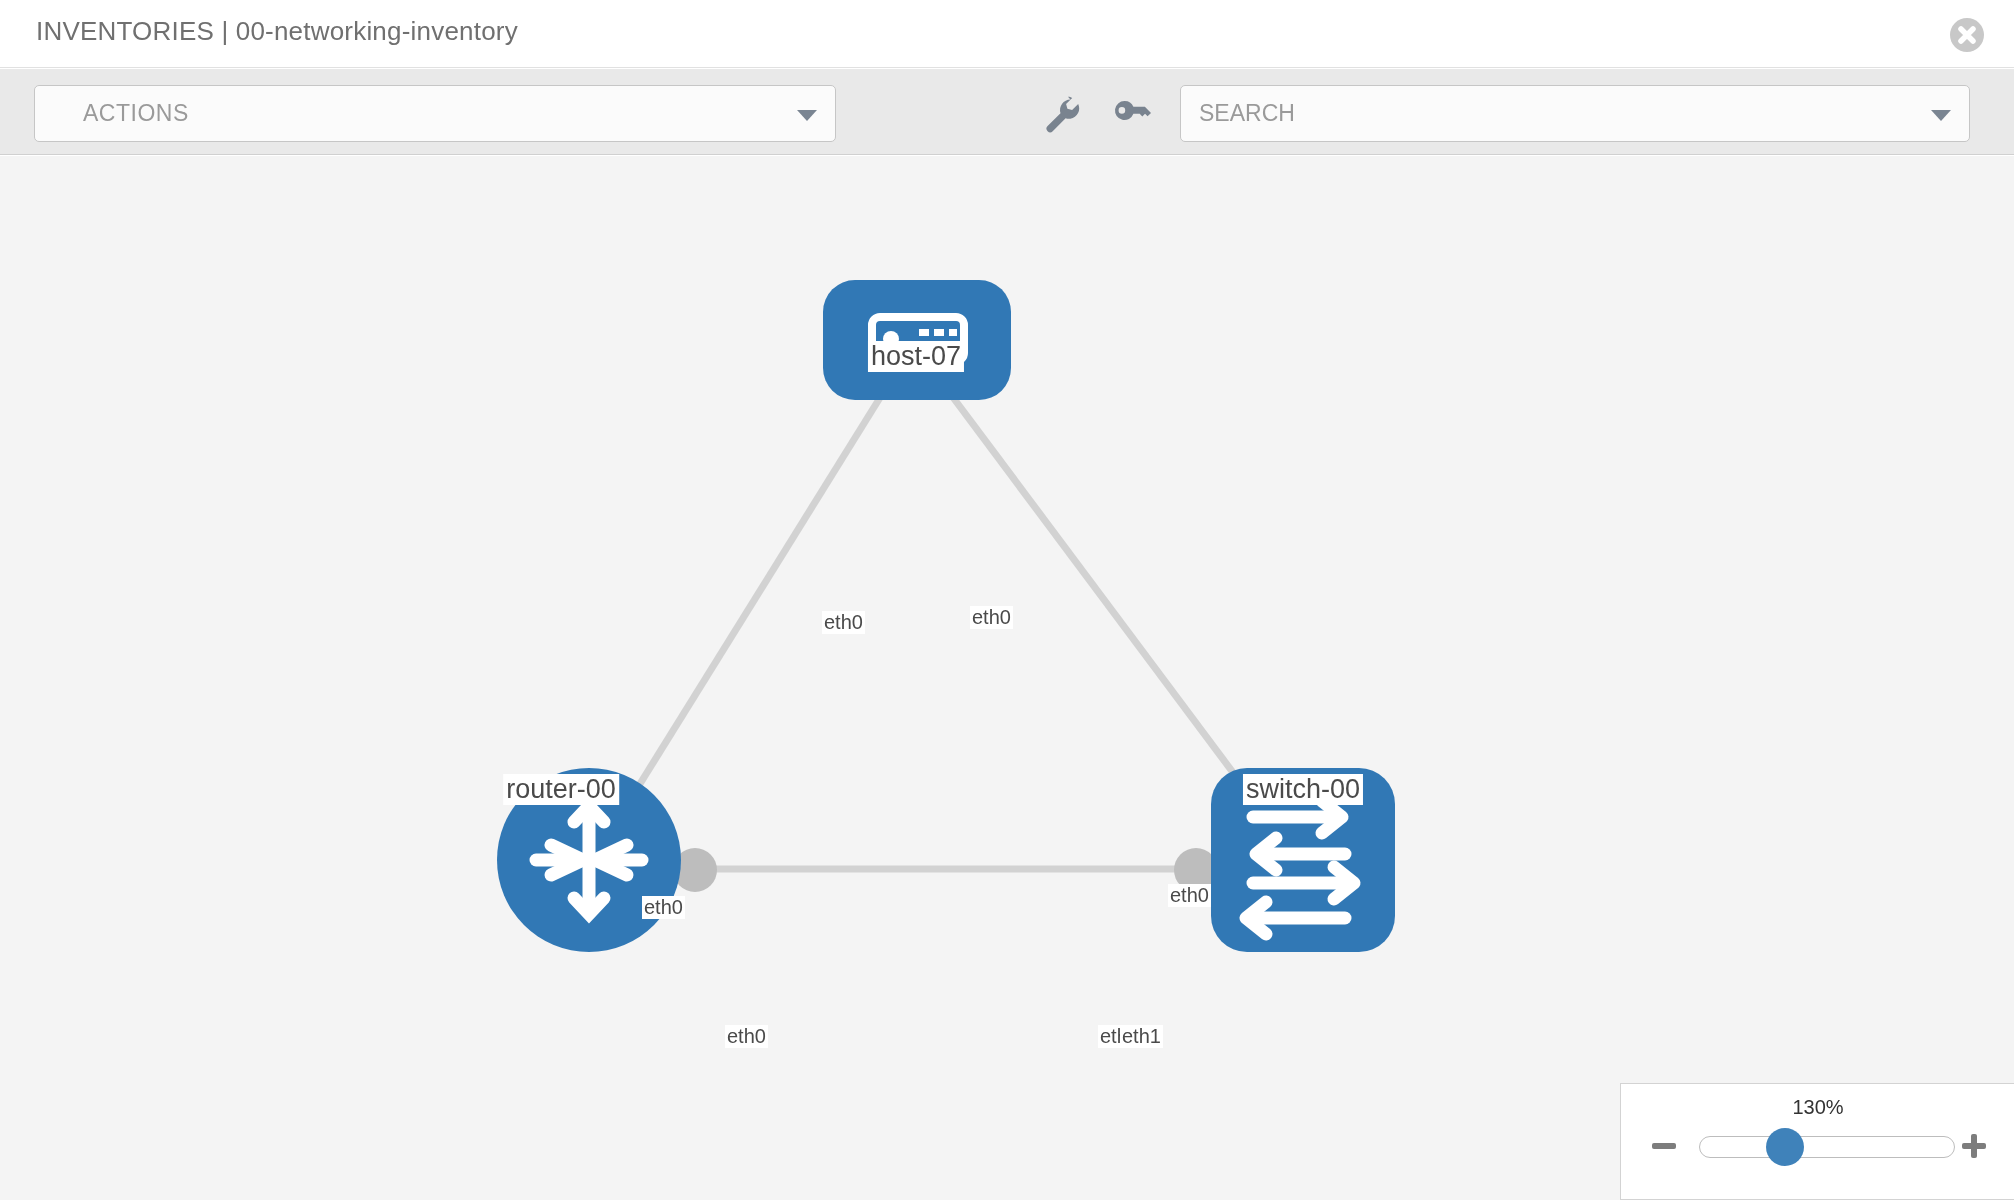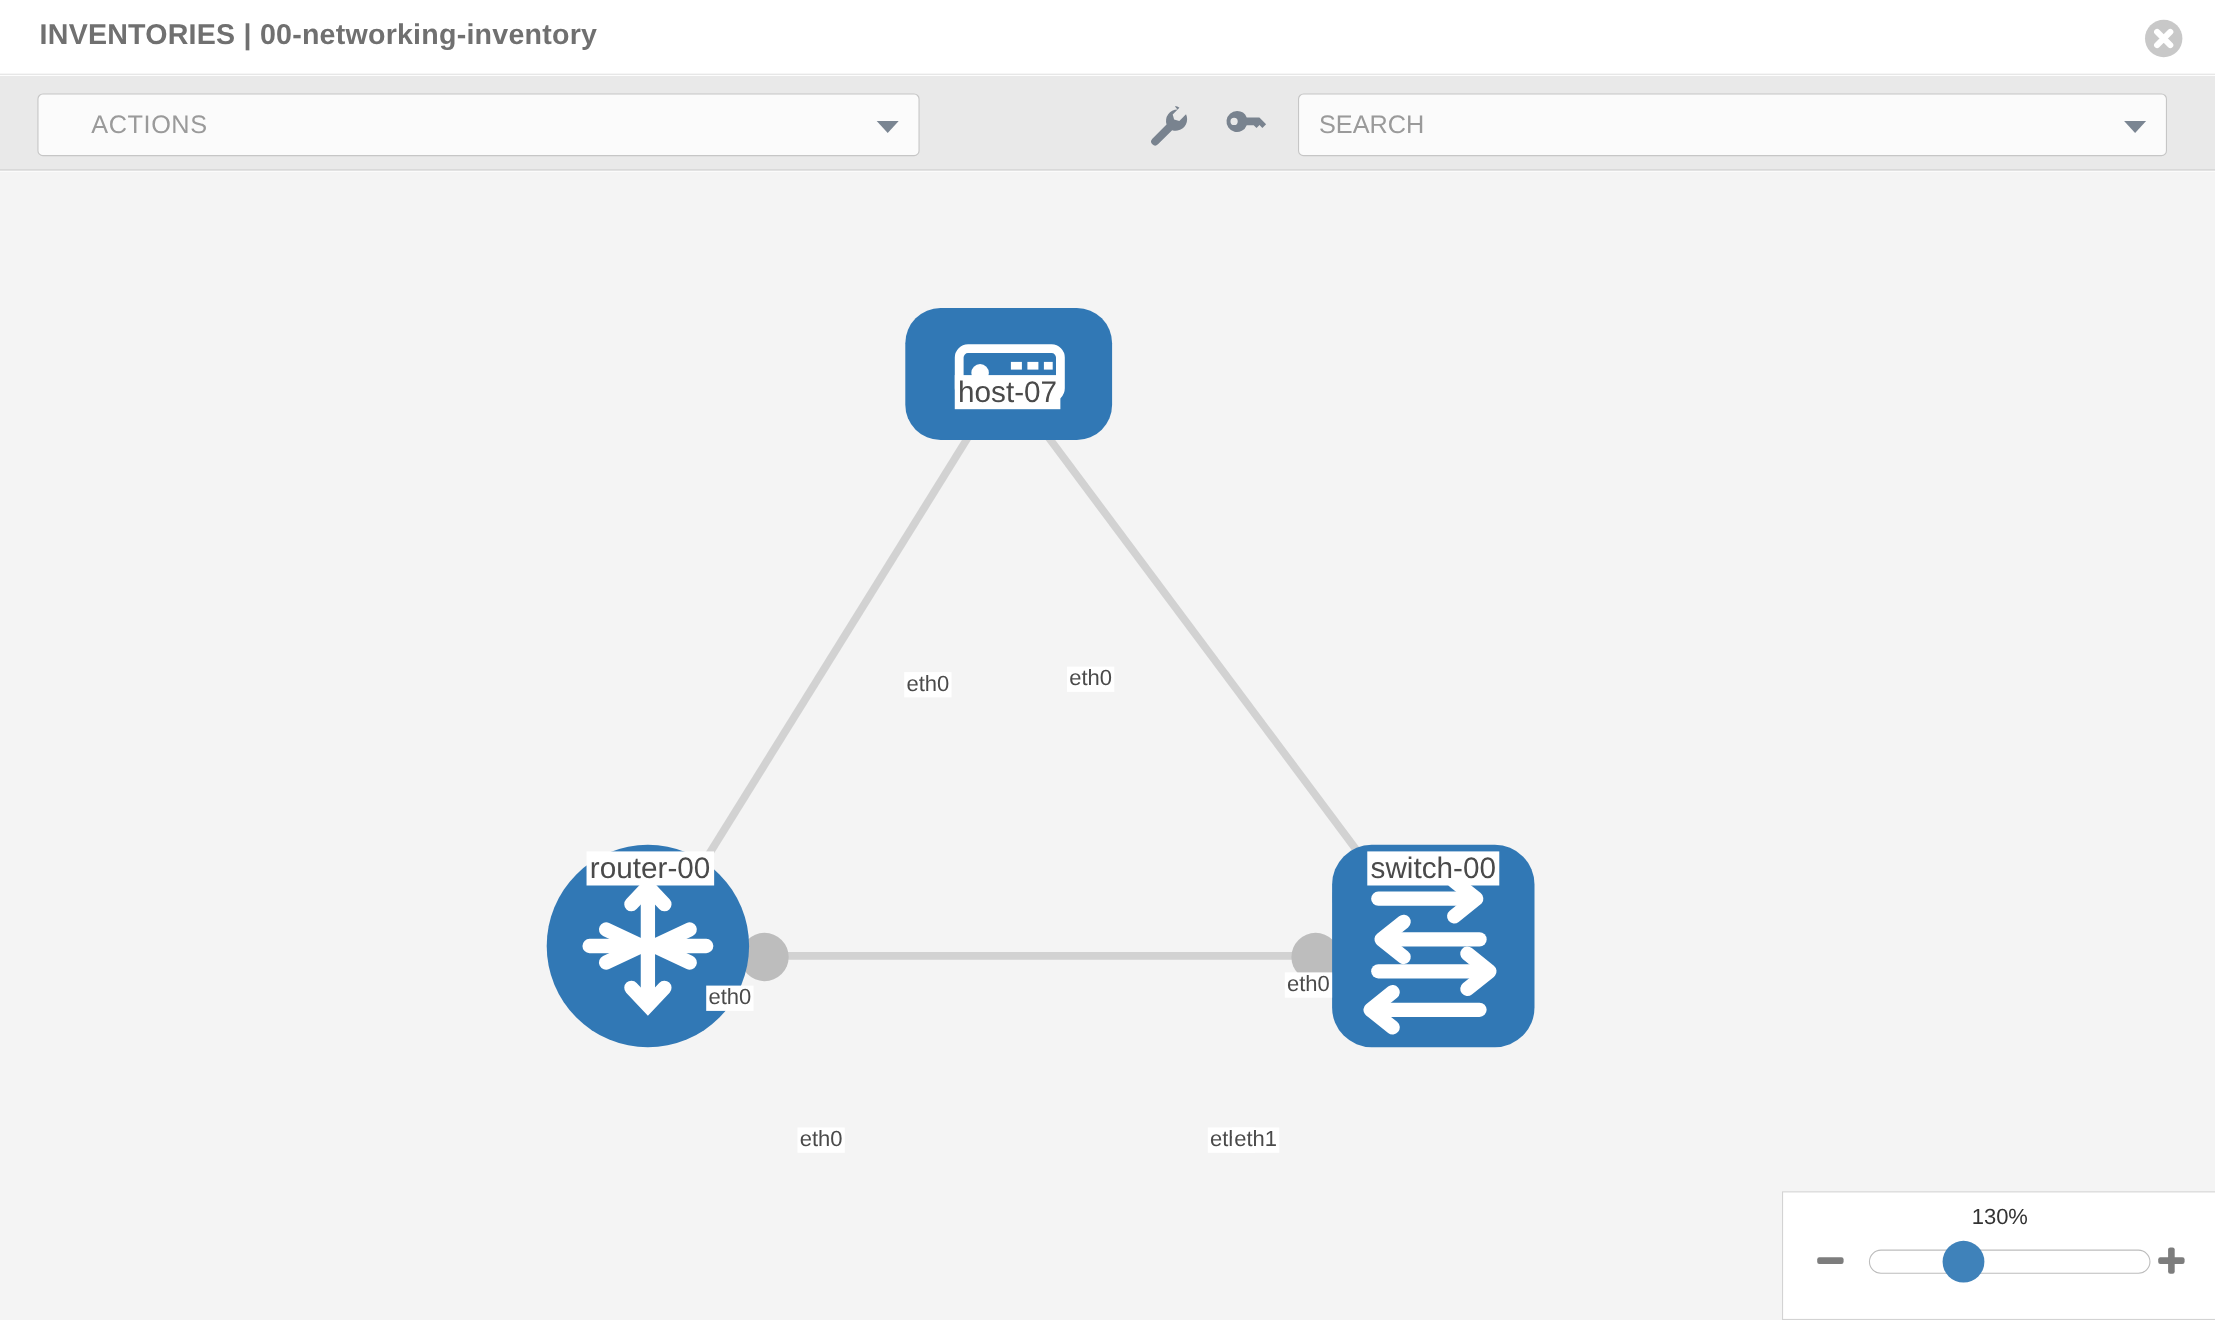--- a/index.html
+++ b/index.html
@@ -12,21 +12,21 @@
 
   
   .header {
     position: absolute; left: 0; top: 0;
     width: 2014px; height: 68px;
     background: #ffffff;
     border-bottom: 1px solid #e1e1e1;
   }
   .page-title {
     position: absolute; left: 36px; top: 16px;
-    font-size: 26px; font-weight: bold;
+    font-size: 26px; font-weight: normal;
     color: #707070; letter-spacing: .2px;
     white-space: nowrap;
   }
   .close-btn {
     position: absolute; right: 30px; top: 18px;
     width: 34px; height: 34px; border-radius: 50%;
     background: #c8c8c8;
     cursor: pointer;
   }
   .close-btn svg { display: block; }
@@ -238,21 +238,21 @@
         <path d="M1276 682 L1256 698 L1276 714"></path>
         <path d="M1253 727 L1352 727"></path>
         <path d="M1334 711 L1354 727 L1334 743"></path>
         <path d="M1345 762 L1248 762"></path>
         <path d="M1266 746 L1246 762 L1266 778"></path>
       </g>
     </g>
   </svg>
 
   <div class="node-label" style="left:916px; top:185px;">host-07</div>
-  <div class="node-label" style="left:591px; top:618px;">router-00</div>
+  <div class="node-label" style="left:561px; top:618px;">router-00</div>
   <div class="node-label" style="left:1303px; top:618px;">switch-00</div>
 
   <div class="iface-label" style="left:822px; top:455px;">eth0</div>
   <div class="iface-label" style="left:970px; top:450px;">eth0</div>
   <div class="iface-label" style="left:642px; top:740px;">eth0</div>
   <div class="iface-label" style="left:1168px; top:728px;">eth0</div>
   <div class="iface-label" style="left:725px; top:869px;">eth0</div>
   <div class="iface-label" style="left:1098px; top:869px;">eth0</div>
   <div class="iface-label" style="left:1120px; top:869px;">eth1</div>
 </div>

